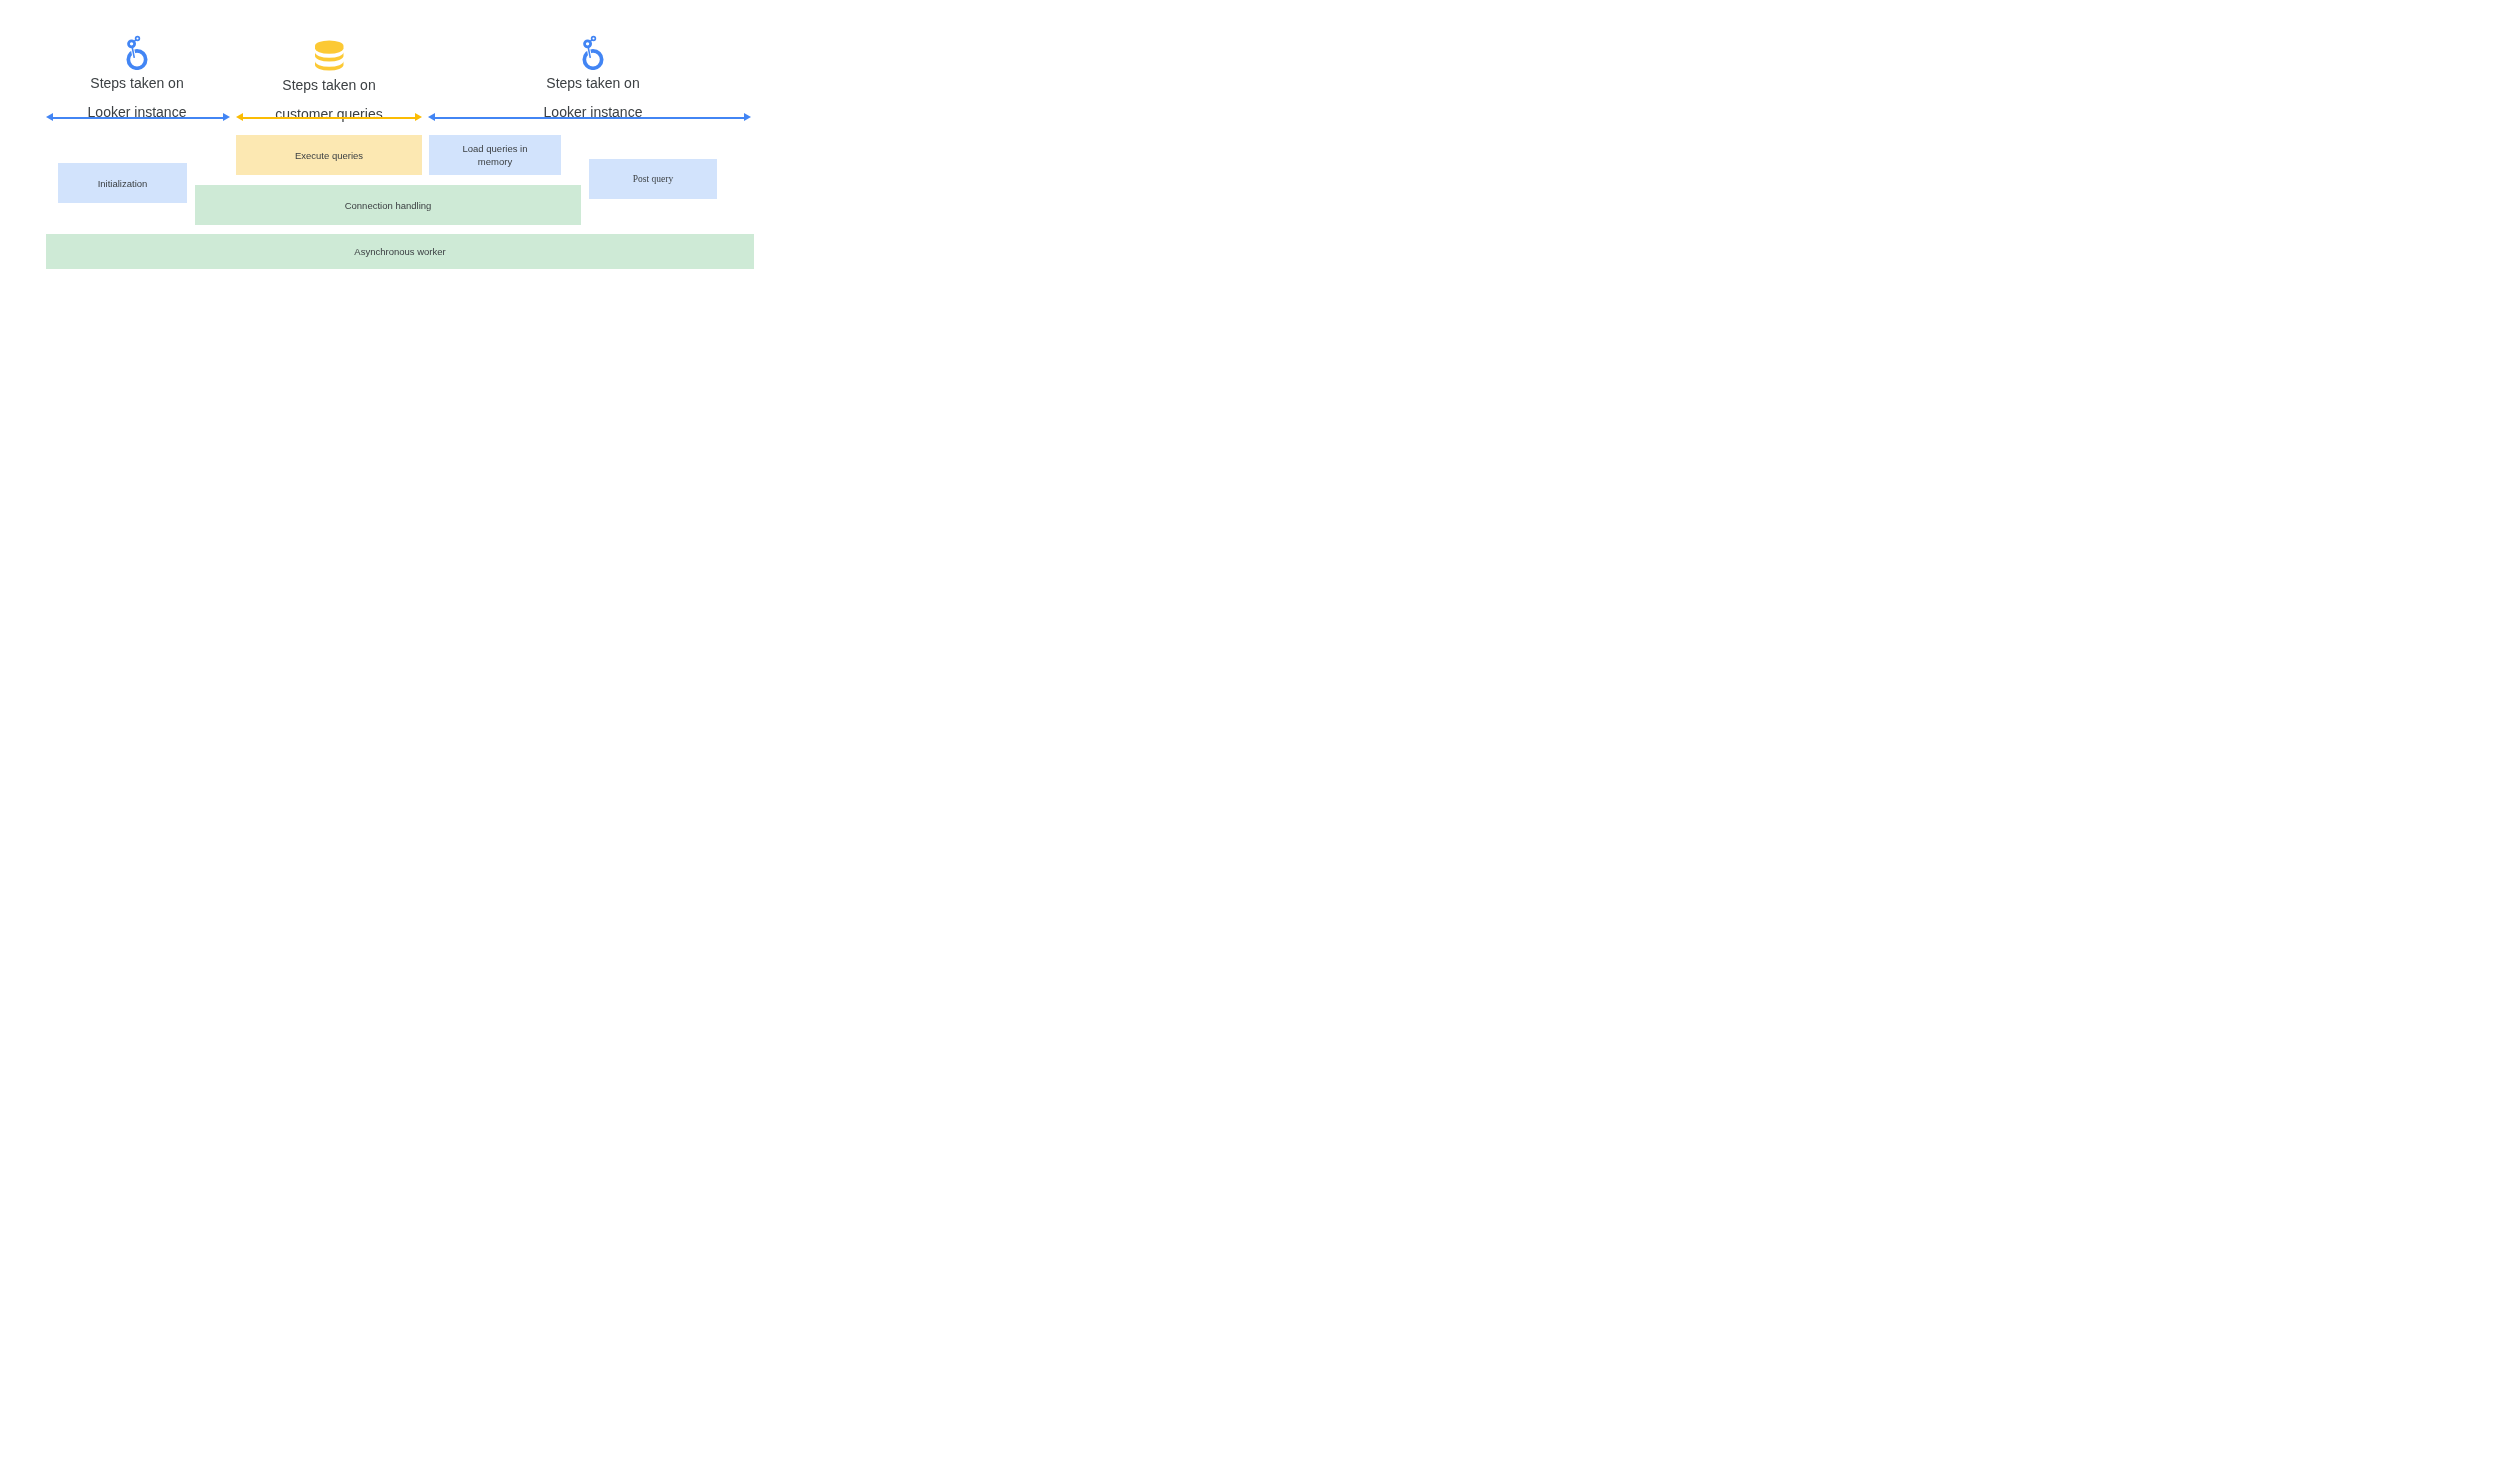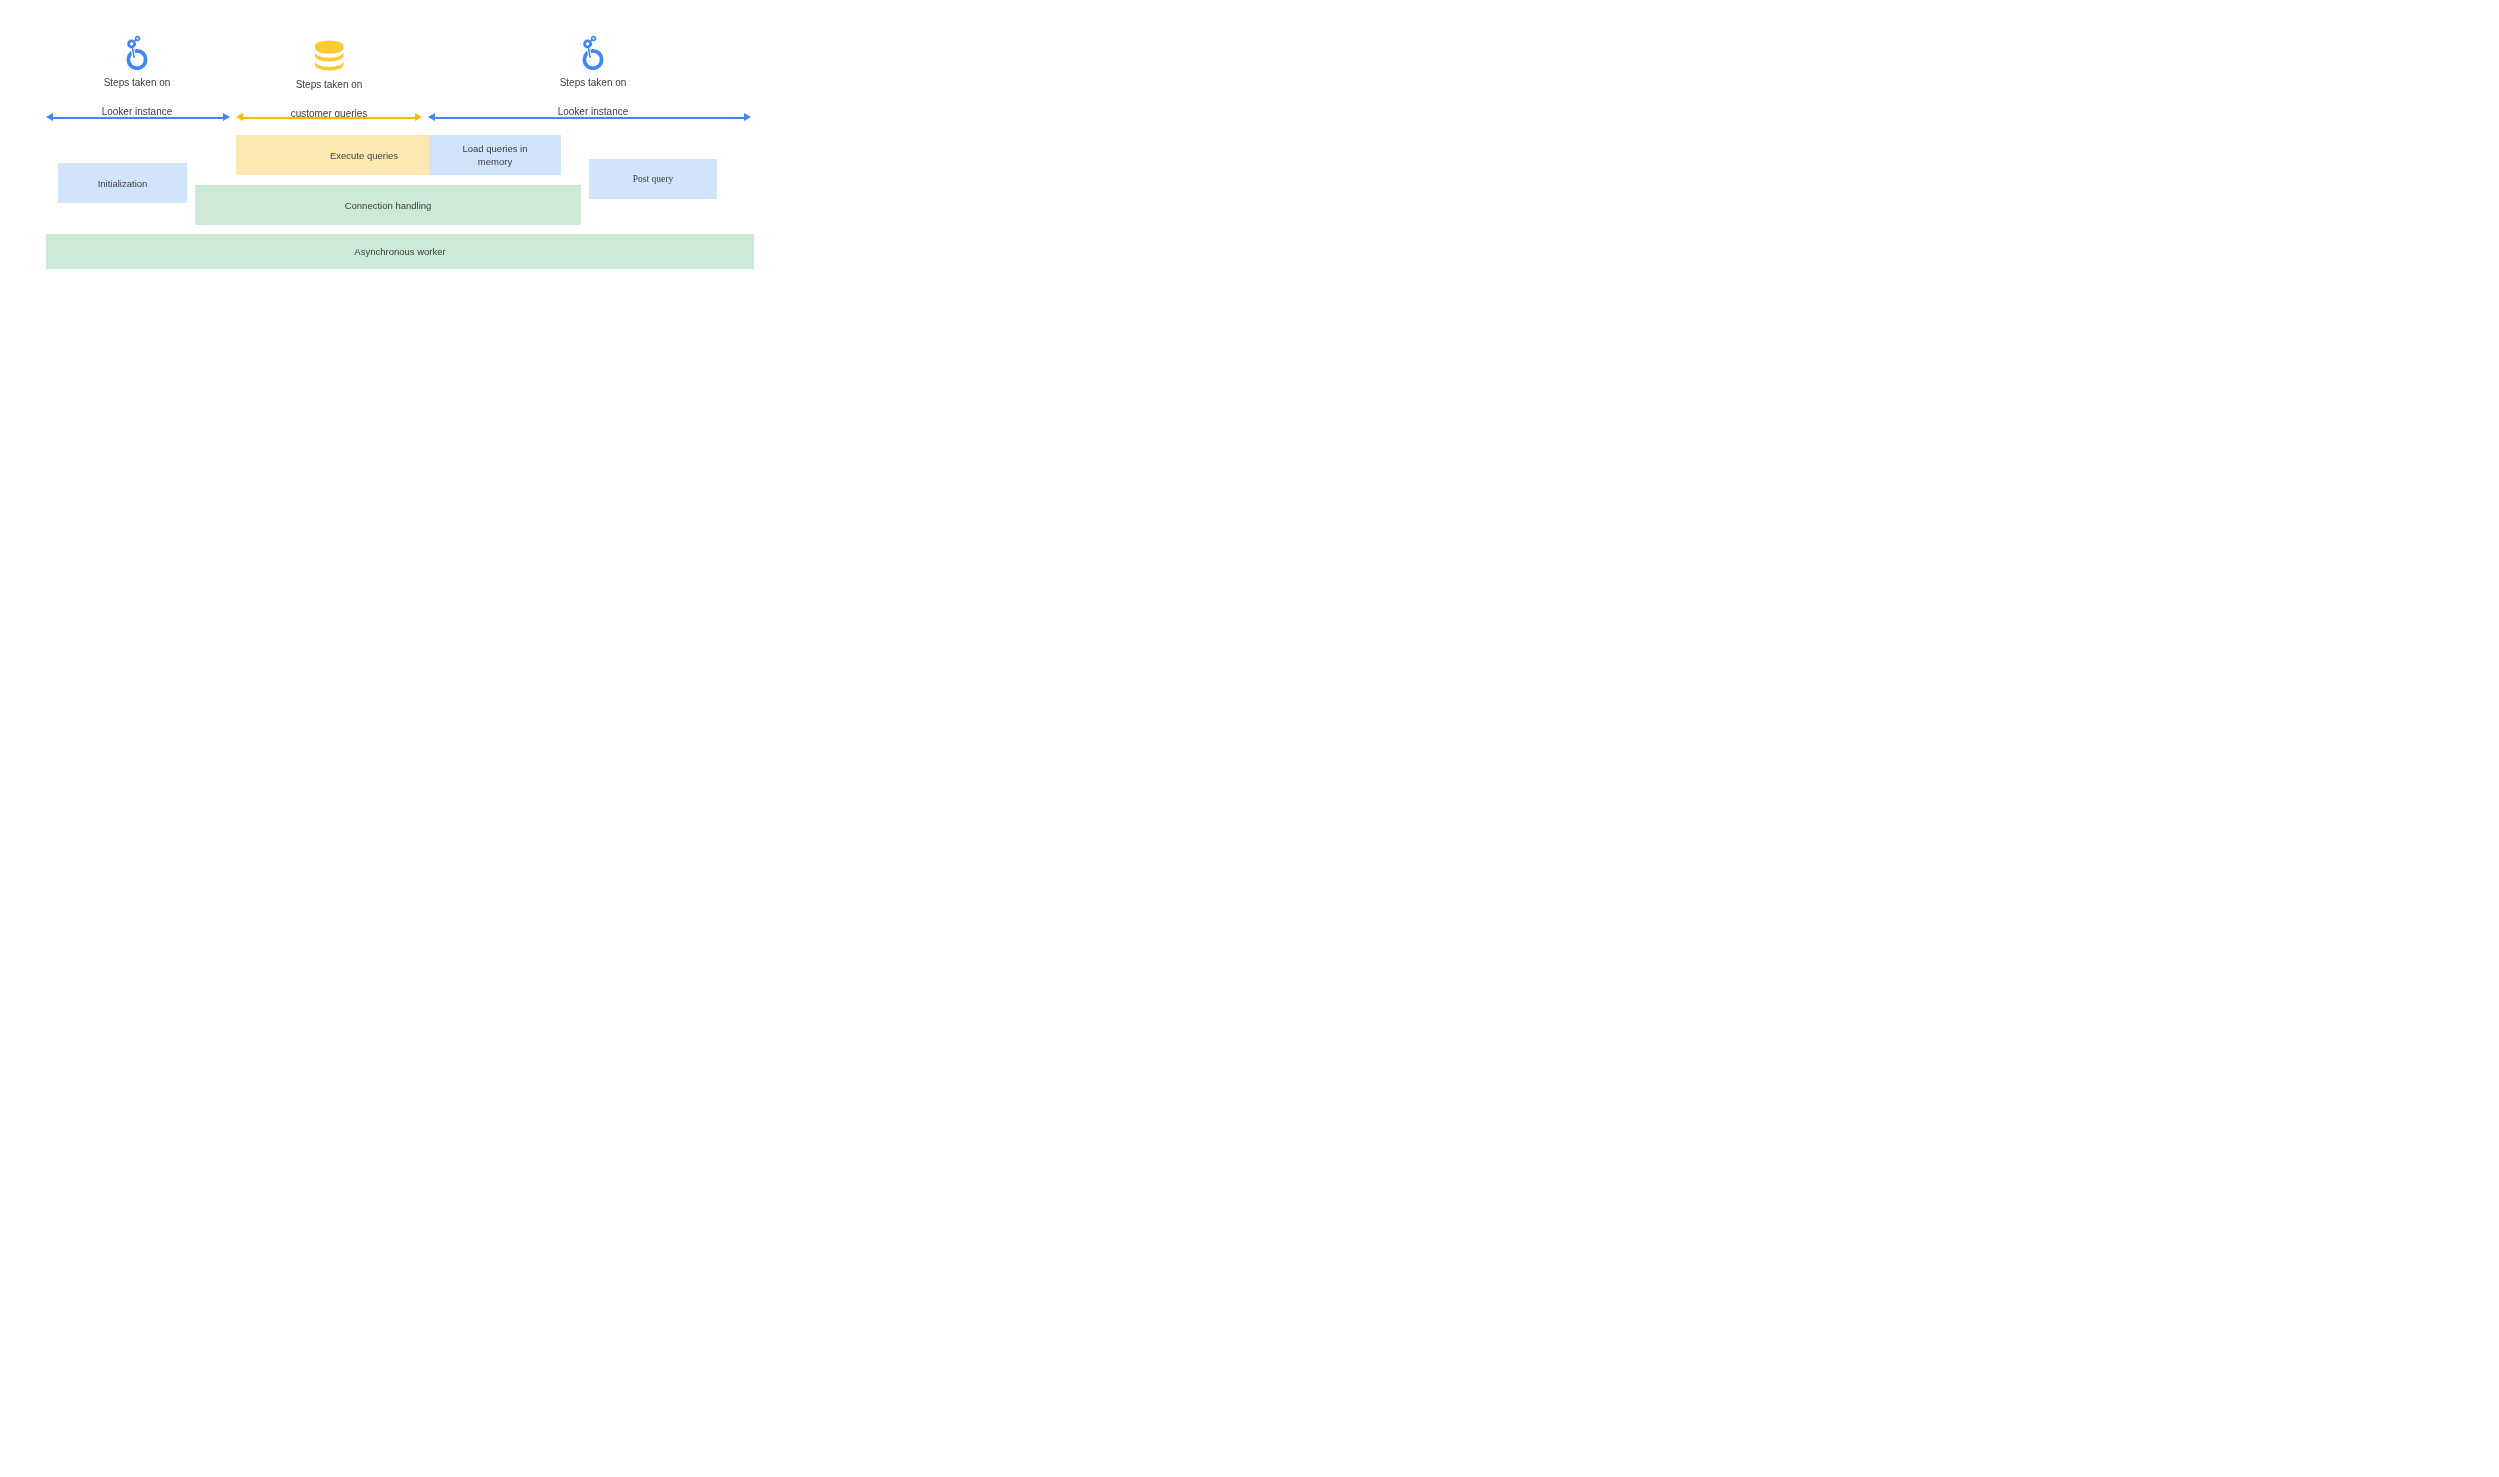--- a/index.html
+++ b/index.html
@@ -8,21 +8,21 @@
     width:800px;height:295px;
     background:#ffffff;
     font-family:"Liberation Sans", sans-serif;
     color:var(--text,#3C4043);
     overflow:hidden;
   }
   .abs{position:absolute;}
   
   .section-label{
     position:absolute;width:160px;
-    text-align:center;font-size:10px;line-height:14.5px;
+    text-align:center;font-size:14px;line-height:14.5px;
     color:var(--text,#3C4043);white-space:pre-line;
   }
   .icon-wrap{position:absolute;}
   .looker-blue{color:var(--google_blue,#4285F4);}
   .db-yellow{color:var(--icon_yellow,#FCC934);}
   
   .arrow-line{position:absolute;height:1.5px;}
   .arrow-line.blue{background:var(--google_blue,#4285F4);}
   .arrow-line.yellow{background:var(--google_yellow,#FBBC04);}
   .arrow-head{position:absolute;width:0;height:0;border-top:4.2px solid transparent;border-bottom:4.2px solid transparent;}
@@ -30,21 +30,21 @@
   .arrow-head.right.blue{border-left:7px solid var(--google_blue,#4285F4);}
   .arrow-head.left.yellow{border-right:7px solid var(--google_yellow,#FBBC04);}
   .arrow-head.right.yellow{border-left:7px solid var(--google_yellow,#FBBC04);}
   
   .box{
     position:absolute;display:flex;align-items:center;justify-content:center;
     font-size:9.5px;line-height:13px;text-align:center;
     color:var(--text,#3C4043);
   }
   .box.blue-light{background:var(--box_blue,#D2E3FC);}
-  .box.yellow-light{background:var(--box_yellow,#FCE8B2);padding-left:35px;}
+  .box.yellow-light{background:var(--box_yellow,#FCE8B2);}
   .box.green-light{background:var(--box_green,#CEEAD6);}
 
   .box-init {left:58px;  top:163px; width:129px;  height:40px;}
   .box-exec {left:236px;  top:135px; width:186px;  height:40px;}
   .box-load {left:429px;  top:135px; width:132px;  height:40px;}
   .box-post {left:589px; top:159px; width:128px;  height:40px;font-family:Liberation Serif, serif;}
   .box-conn {left:195px;  top:185px; width:386px;  height:40px;}
   .box-async{left:46px;   top:234px; width:708px; height:35px;}
 </style>
 </head>

